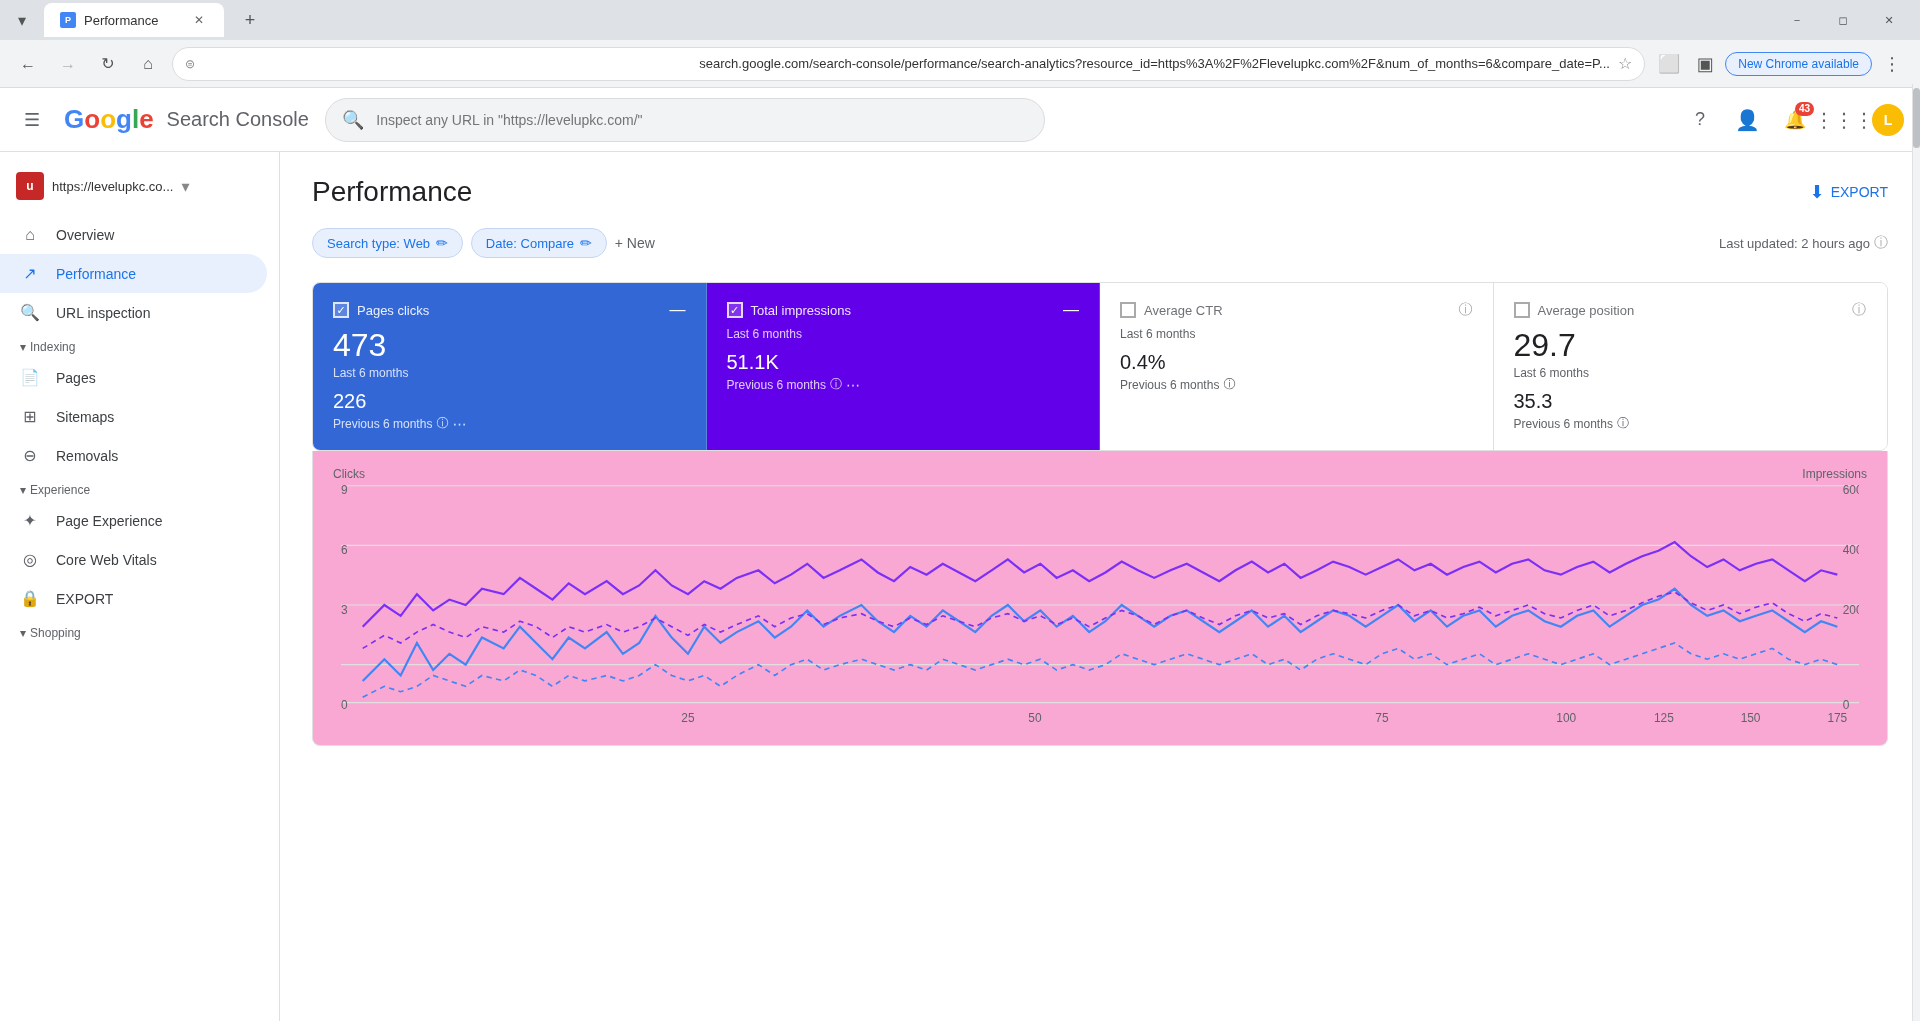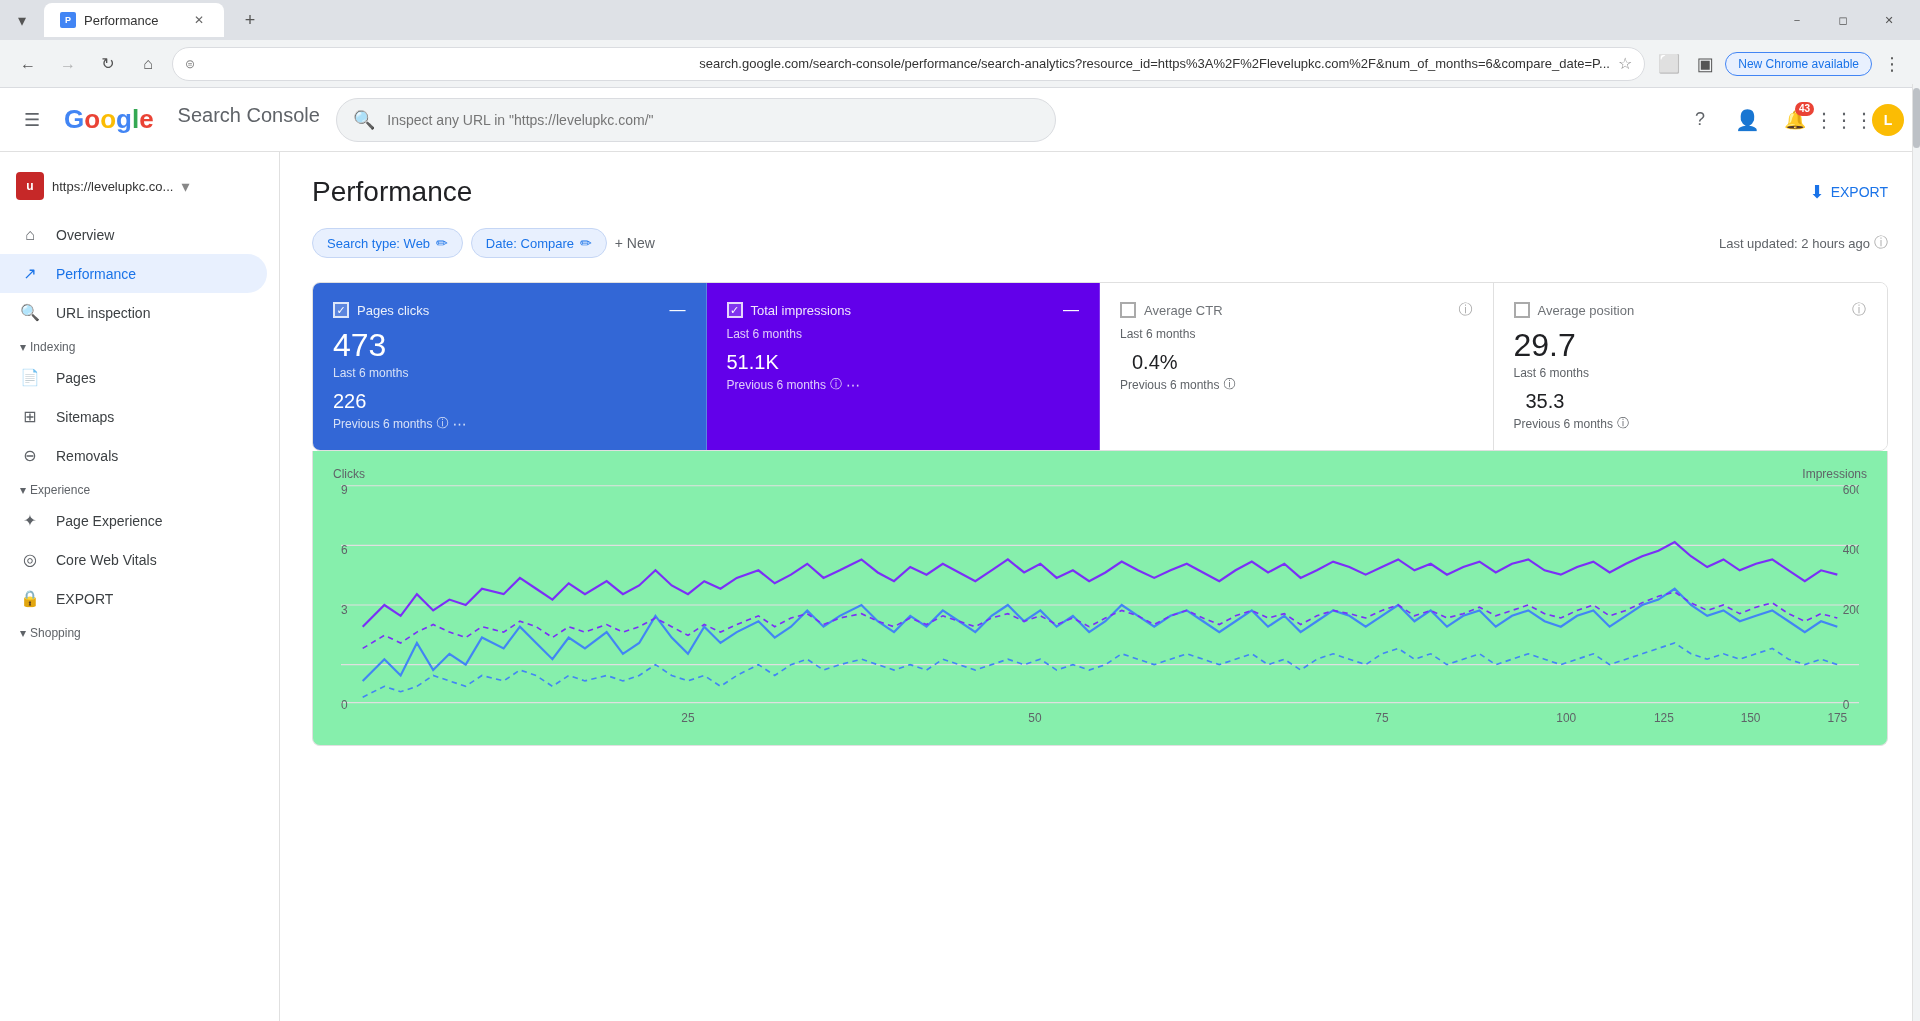--- a/index.html
+++ b/index.html
@@ -285,33 +285,33 @@
     .metric-checkbox.checked { background: rgba(255,255,255,0.2); }
     .metric-checkbox.dark { border-color: #aaa; }
     .metric-label { font-size: 13px; opacity: 0.9; }
     .metric-label.dark { color: #5f6368; }
     .metric-dash { margin-left: auto; font-size: 16px; cursor: pointer; }
     .metric-value { font-size: 32px; font-weight: 400; margin-bottom: 2px; }
     .metric-value.dark { color: #202124; }
     .metric-period { font-size: 12px; opacity: 0.8; margin-bottom: 10px; }
     .metric-period.dark { color: #5f6368; opacity: 1; }
     .metric-prev { font-size: 20px; font-weight: 400; margin-bottom: 2px; }
-    .metric-prev.dark { color: #202124; margin-left: 12px; }
+    .metric-prev.dark { color: #202124; }
     .metric-prev-period { font-size: 12px; opacity: 0.8; display: flex; align-items: center; gap: 4px; }
     .metric-prev-period.dark { color: #5f6368; opacity: 1; }
     .more-icon { font-size: 14px; }
 
     
     .chart-container {
       margin-top: 0;
       border: 1px solid #e0e0e0;
       border-top: none;
       border-radius: 0 0 8px 8px;
       padding: 16px 20px;
-      background: #86efac;
+      background: #f9a8d4;
     }
   </style>
 </head>
 <body>
 
 <div class="browser-chrome">
   <div class="browser-titlebar">
     <div style="width:28px;height:28px;border-radius:50%;display:flex;align-items:center;justify-content:center;cursor:pointer;color:#555;">▾</div>
     <div class="browser-tab">
       <div class="tab-favicon">
@@ -345,21 +345,21 @@
       <div class="new-chrome-btn">New Chrome available</div>
       <div class="toolbar-icon-btn" style="font-size:18px;">⋮</div>
     </div>
   </div>
 </div>
 
 <div class="app-container">
 
   <div class="app-header">
     <div class="hamburger-icon">☰</div>
-    <div style="display:flex;align-items:flex-start;gap:20px;">
+    <div style="display:flex;align-items:center;gap:9px;">
       <span style="font-size:26px;font-weight:bold;"><span style="color:#4285f4">G</span><span style="color:#ea4335">o</span><span style="color:#fbbc04">o</span><span style="color:#4285f4">g</span><span style="color:#34a853">l</span><span style="color:#ea4335">e</span></span>
       <span style="font-size:20px;font-weight:400;color:#5f6368;margin-left:4px;">Search Console</span>
     </div>
     <div class="header-search">
       <span style="color:#888;font-size:18px;">🔍</span>
       <input type="text" placeholder="Inspect any URL in &quot;https://levelupkc.com/&quot;" style="">
     </div>
     <div class="header-actions">
       <div class="header-icon">?</div>
       <div class="header-icon" style="font-size:20px;">👤</div>

